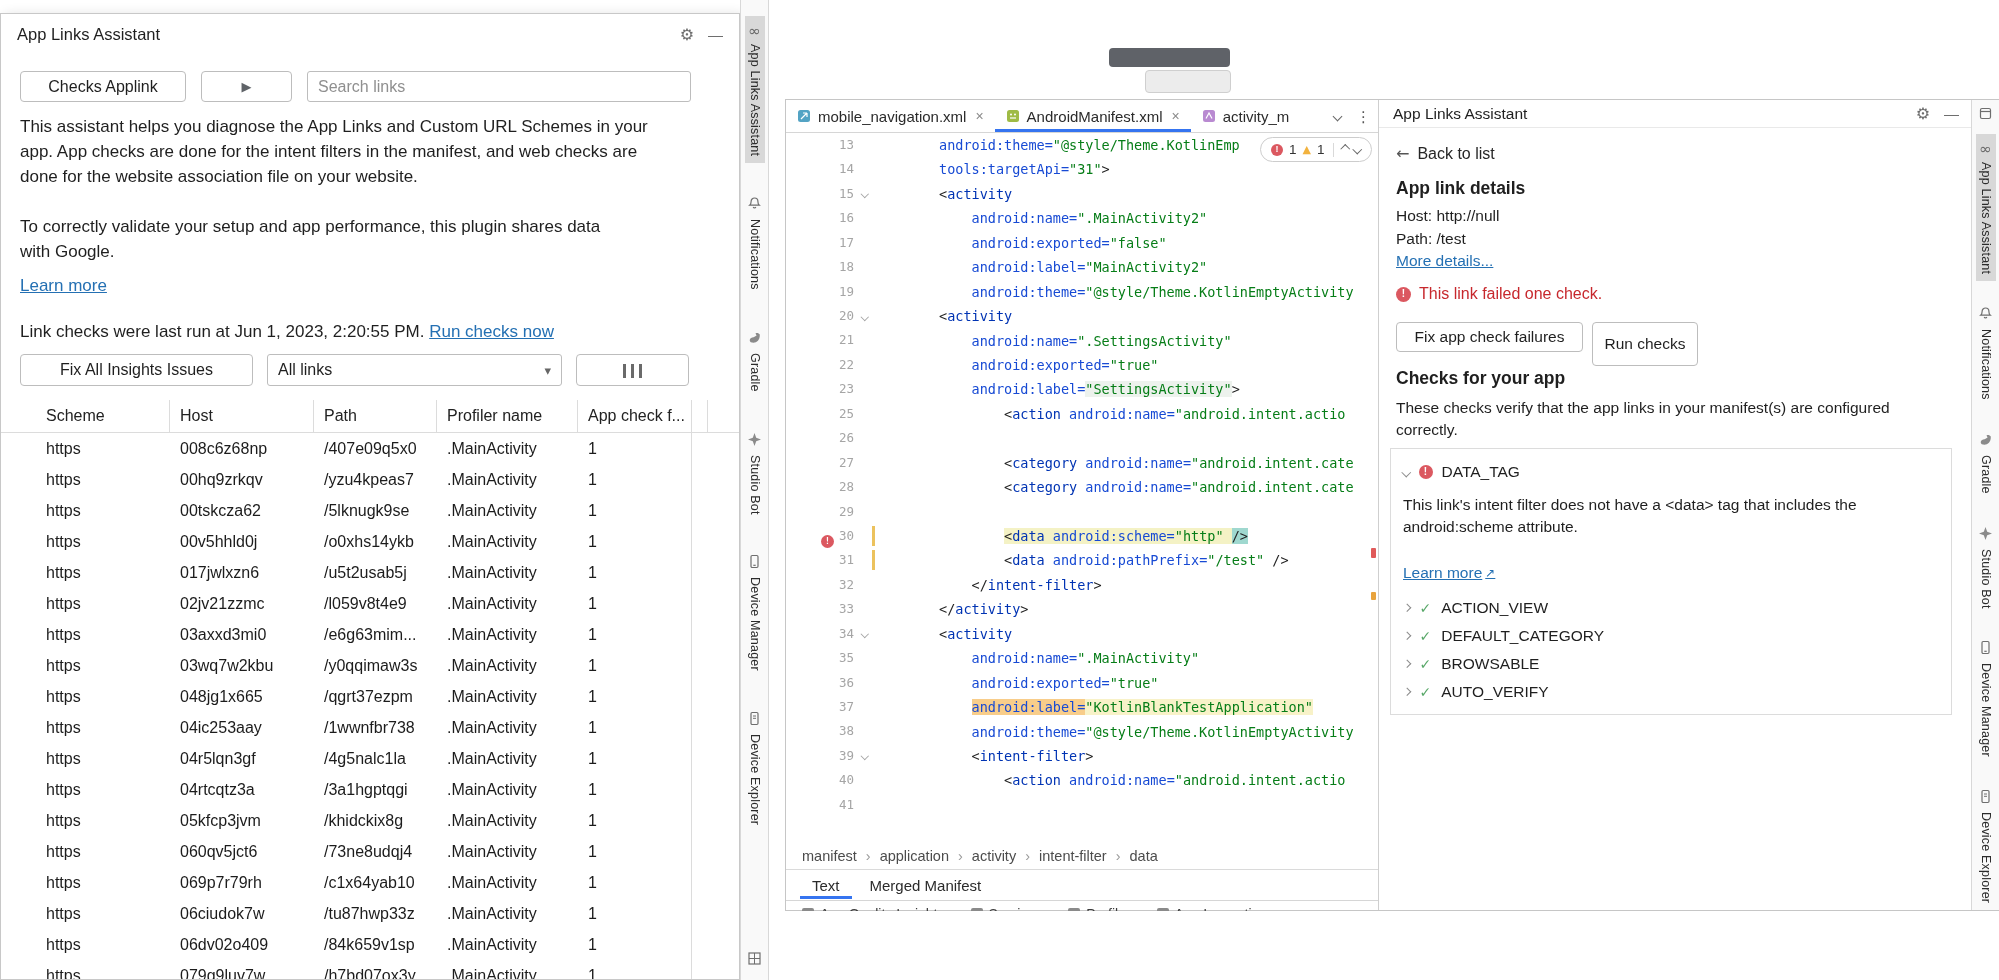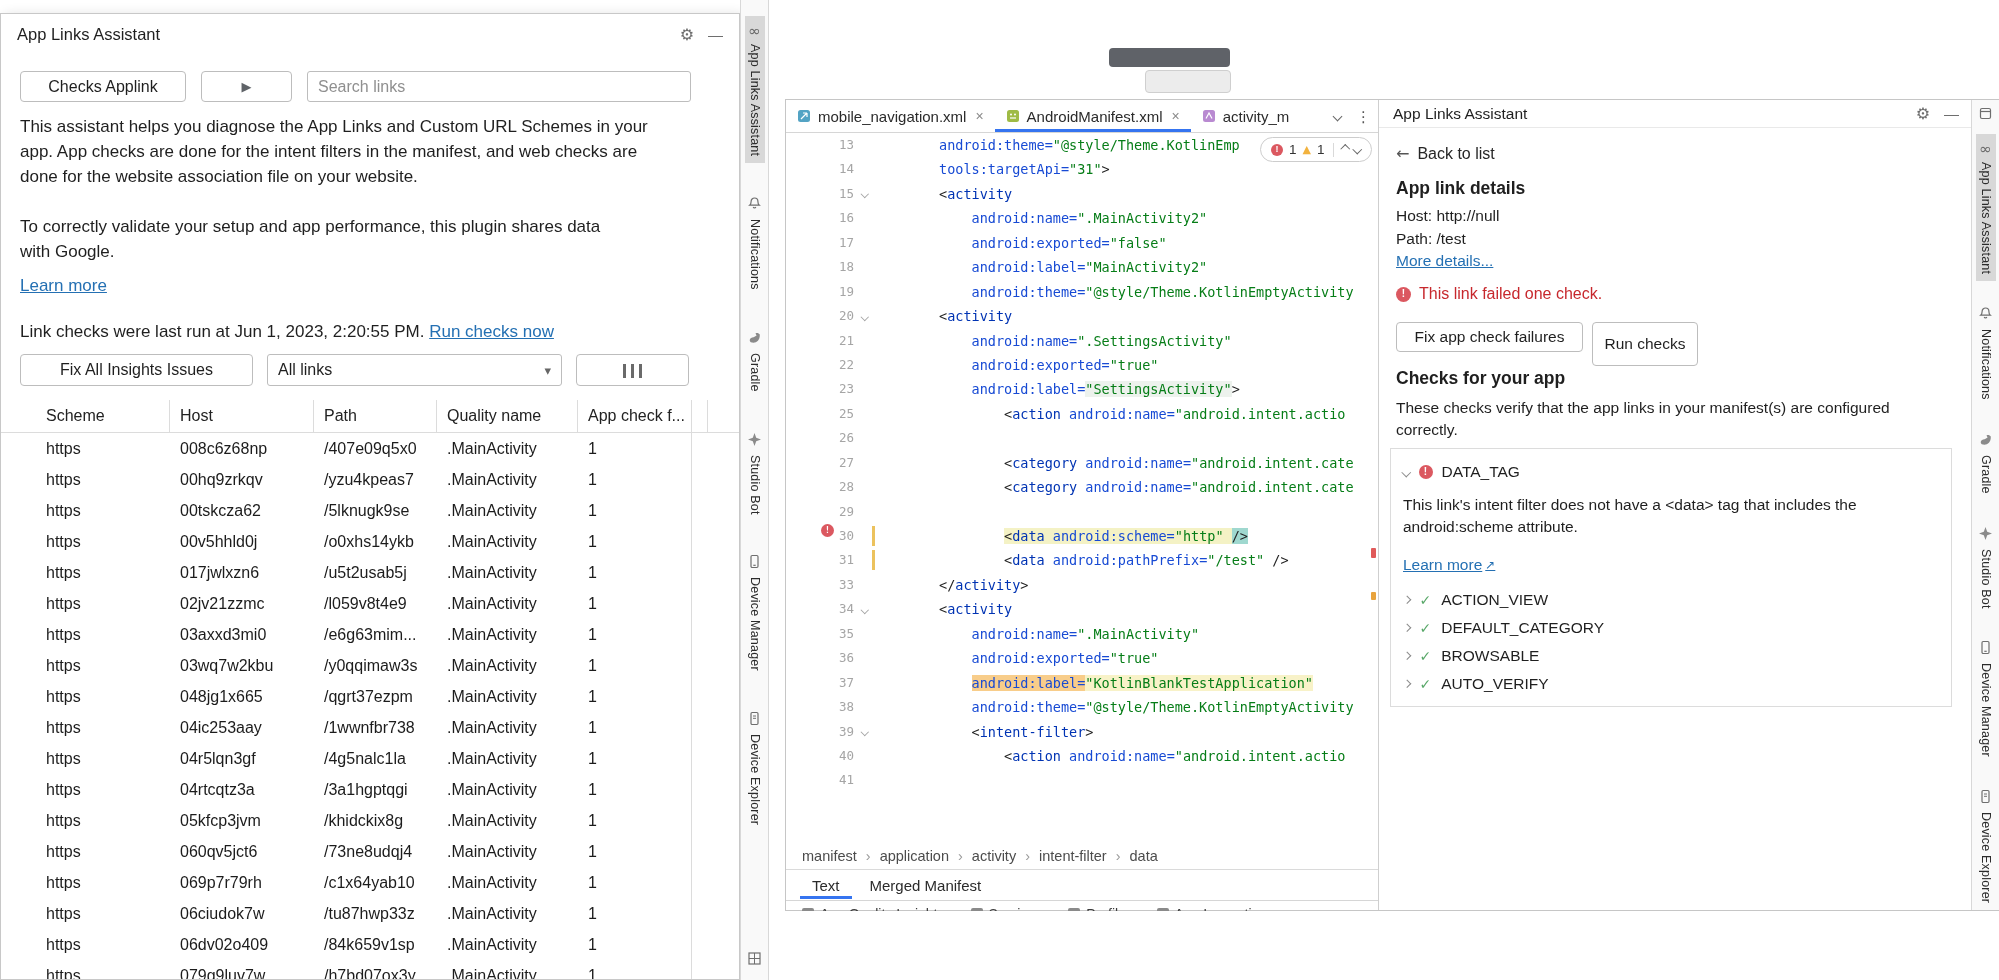--- a/index.html
+++ b/index.html
@@ -79,21 +79,21 @@
   .etab{display:flex;align-items:center;gap:7px;padding:0 11px;font-size:15px;color:#2b2b2b;white-space:nowrap}
   .etab.active{box-shadow:inset 0 -3px 0 #3574f0}
   .tab-ic{display:inline-flex;line-height:0}
   .tab-close{color:#8a8a8a;font-size:14px;margin-left:2px}
   .tab-ctrls{position:absolute;left:548px;top:0;height:33px;display:flex;align-items:center;gap:15px}
   .kebab{color:#555;font-size:15px;font-family:"DejaVu Sans",sans-serif}
 
   
   #code-area{left:0;top:33px;width:592px;height:709px;overflow:hidden;background:#fff}
   .cl{display:flex;height:24.45px;line-height:24.45px;position:relative;font-family:"DejaVu Sans Mono",monospace;font-size:13.5px}
-  .g1{width:70px;flex:none;display:flex;justify-content:flex-end;align-items:flex-start;gap:5px;padding-right:2px}
+  .g1{width:70px;flex:none;display:flex;justify-content:flex-end;align-items:flex-end;gap:5px;padding-right:2px}
   .ln{color:#a5a5a5;font-size:12.5px}
   .g2{width:18px;flex:none;display:flex;align-items:center;justify-content:center}
   .ct{flex:1;white-space:pre;overflow:hidden;color:#1f1f1f}
   .chgbar{position:absolute;left:86px;top:2px;height:20px;width:3px;background:#ecc25d}
   .cl .err-dot{width:13px;height:13px;font-size:9px}
   .p{color:#1f1f1f}.t{color:#0033b3}.a{color:#174ad4}.v{color:#067d17}
   .hy{background:#f4f2c5}.hs{background:#9fd8cf}.ho{background:#f8cd8a}.hv{background:#f8f2c8}.hg{background:#edf2ed}
 
   #inspection{left:474px;top:37px;height:25px;display:flex;align-items:center;gap:6px;padding:0 10px;background:#fff;
               border:1px solid #cdcdcd;border-radius:13px;font-size:13.5px;color:#333}
@@ -131,21 +131,21 @@
   #failed-row{left:17px;top:185px;display:flex;gap:8px;align-items:center}
   #failed-row .err-dot{width:15px;height:15px}
   .failed-txt{color:#c7282d;font-size:16px}
   #fix-failures-btn{left:17px;top:222px;width:187px;height:30px;font-size:15.5px}
   #run-checks-btn{left:213px;top:222px;width:106px;height:44px;font-size:15.5px}
   #checks-h{left:17px;top:268px;font-size:17.5px;font-weight:bold}
   #checks-desc{left:17px;top:297px;width:540px;font-size:15.5px;line-height:22px}
   #checks-card{left:11px;top:348px;width:562px;border:1px solid #dcdcdc;background:#fff;padding-bottom:8px}
   .check-row{display:flex;gap:9px;align-items:center;font-size:15.5px;margin:14px 0 0 12px}
   .check-row .err-dot{width:14px;height:14px}
-  #dt-desc{margin:13px 14px 4px 12px;font-size:15.5px;line-height:22px}
+  #dt-desc{margin:13px 14px 12px 12px;font-size:15.5px;line-height:22px}
   #dt-learn{margin:14px 0 2px 12px;display:inline-flex;align-items:center;gap:3px;font-size:15.5px}
   .ext{font-family:"DejaVu Sans",sans-serif;font-size:12px;text-decoration:none;color:#2470b3}
   #passed-checks{margin-top:10px}
   .pcheck{display:flex;gap:10px;align-items:center;padding:5px 0 5px 13px;font-size:15.5px}
   .okmark{color:#59a869;font-weight:bold;font-family:"DejaVu Sans",sans-serif;font-size:14px}
   .check-label{color:#1f1f1f}
 </style>
 </head>
 <body>
 
@@ -180,21 +180,21 @@
       <span class="dd-arrow">▾</span>
     </div>
     <button class="btn" id="cols-btn">
       <span class="cols-ic"><i></i><i></i><i></i></span>
     </button>
     <div id="links-table">
       <div class="thead tgrid">
           <div>Scheme</div>
           <div>Host</div>
           <div>Path</div>
-          <div>Quality name</div>
+          <div>Profiler name</div>
           <div>App check f...</div>
         </div>
       <div class="tbody">
           <div class="trow tgrid">
             <div>https</div>
             <div>008c6z68np</div>
             <div>/407e09q5x0</div>
             <div>.MainActivity</div>
             <div>1</div>
           </div>
@@ -538,20 +538,27 @@
           <span class="g2"></span>
           <span class="ct" style="padding-left: 16ch;"><span class="p hy">&lt;</span><span class="t hy">data</span><span class="p hy"> </span><span class="a hy">android:scheme=</span><span class="v hy">"http"</span><span class="p hy"> </span><span class="p hs">/&gt;</span></span>
         </div>
         <div class="cl">
           <span class="chgbar"></span>
           <span class="g1">
             <span class="ln">31</span>
           </span>
           <span class="g2"></span>
           <span class="ct" style="padding-left: 16ch;"><span class="p">&lt;</span><span class="t">data</span><span class="p"> </span><span class="a">android:pathPrefix=</span><span class="v">"/test"</span><span class="p"> /&gt;</span></span>
+        </div>
+        <div class="cl">
+          <span class="g1">
+            <span class="ln">32</span>
+          </span>
+          <span class="g2"></span>
+          <span class="ct" style="padding-left: 12ch;"><span class="p">&lt;/</span><span class="t">intent-filter</span><span class="p">&gt;</span></span>
         </div>
         <div class="cl">
           <span class="g1">
             <span class="ln">33</span>
           </span>
           <span class="g2"></span>
           <span class="ct" style="padding-left: 8ch;"><span class="p">&lt;/</span><span class="t">activity</span><span class="p">&gt;</span></span>
         </div>
         <div class="cl">
           <span class="g1">

